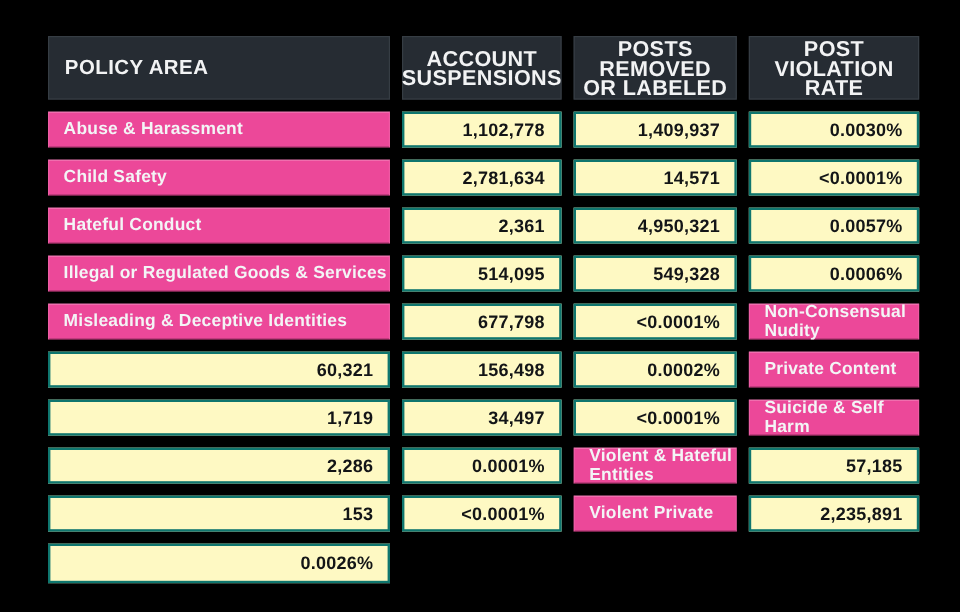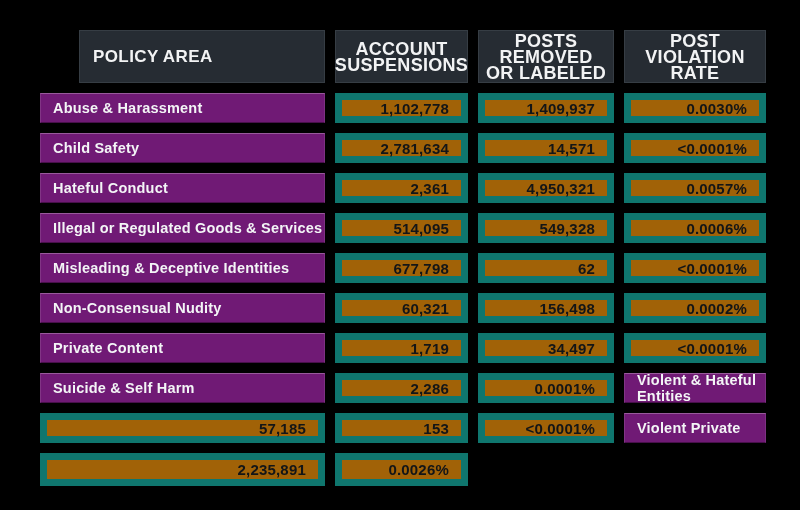--- a/index.html
+++ b/index.html
@@ -41,36 +41,35 @@
     line-height: 16px;
     letter-spacing: 0.3px;
     white-space: pre-line;
   }
   .policy-header {
     justify-content: flex-start;
     text-align: left;
     font-size: 17px;
     letter-spacing: 0.4px;
     padding-left: 13px;
-    margin-left: 39px;
   }
   .label {
-    background: #701a75;
+    background: #ec4899;
     border-top: 1px solid rgba(255,255,255,0.28);
     border-left: 1px solid rgba(255,255,255,0.12);
     border-right: 1px solid rgba(255,255,255,0.10);
     border-bottom: 1px solid rgba(0,0,0,0.35);
     color: #f3f5f6;
     font-size: 14.5px;
     padding-left: 12px;
     letter-spacing: 0.2px;
   }
   .value {
-    background: #a16207;
-    border: 7px solid #0f766e;
+    background: #fef9c3;
+    border: 2px solid #0f766e;
     color: #131517;
     font-size: 15px;
     justify-content: flex-end;
     text-align: right;
     padding-right: 12px;
     letter-spacing: 0.2px;
   }
 </style>
 </head>
 <body>
@@ -99,21 +98,20 @@
   <div class="cell value">4,950,321</div>
   <div class="cell value">0.0057%</div>
 
   <div class="cell label">Illegal or Regulated Goods &amp; Services</div>
   <div class="cell value">514,095</div>
   <div class="cell value">549,328</div>
   <div class="cell value">0.0006%</div>
 
   <div class="cell label">Misleading &amp; Deceptive Identities</div>
   <div class="cell value">677,798</div>
-  <div class="cell value">62</div>
   <div class="cell value">&lt;0.0001%</div>
 
   <div class="cell label">Non-Consensual Nudity</div>
   <div class="cell value">60,321</div>
   <div class="cell value">156,498</div>
   <div class="cell value">0.0002%</div>
 
   <div class="cell label">Private Content</div>
   <div class="cell value">1,719</div>
   <div class="cell value">34,497</div>

